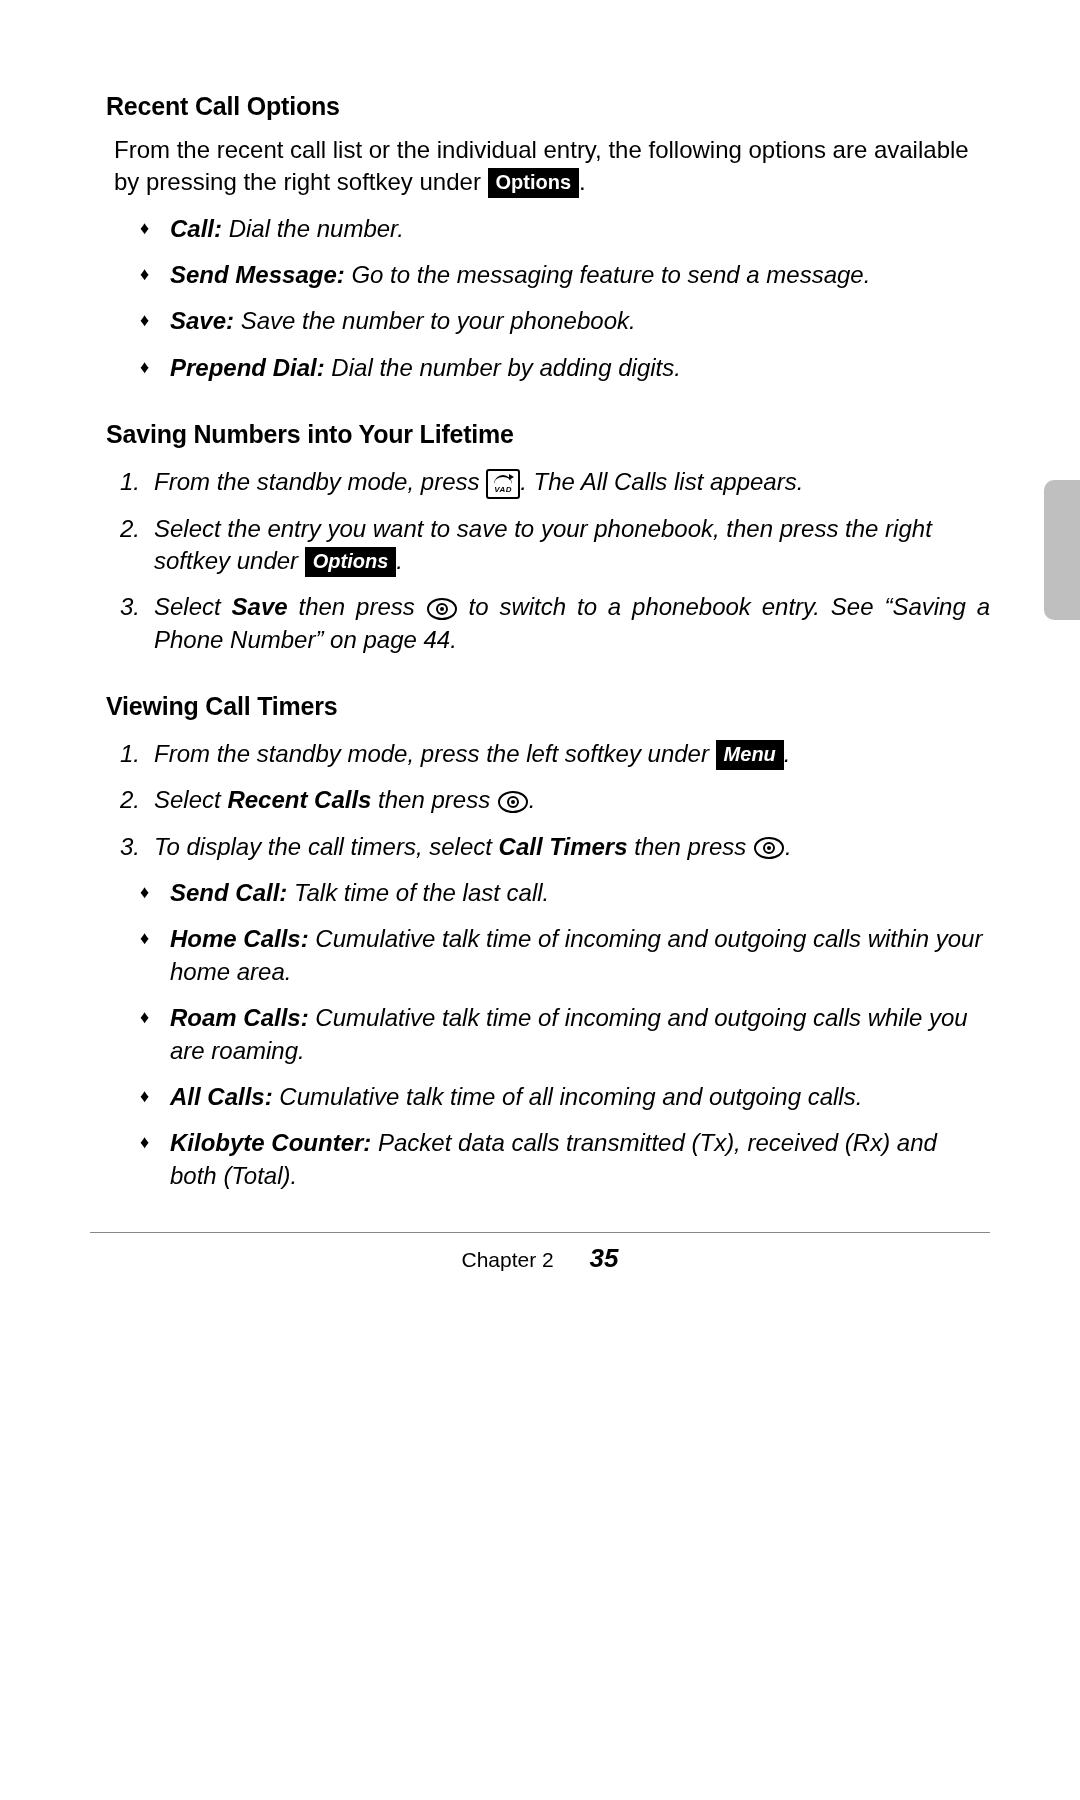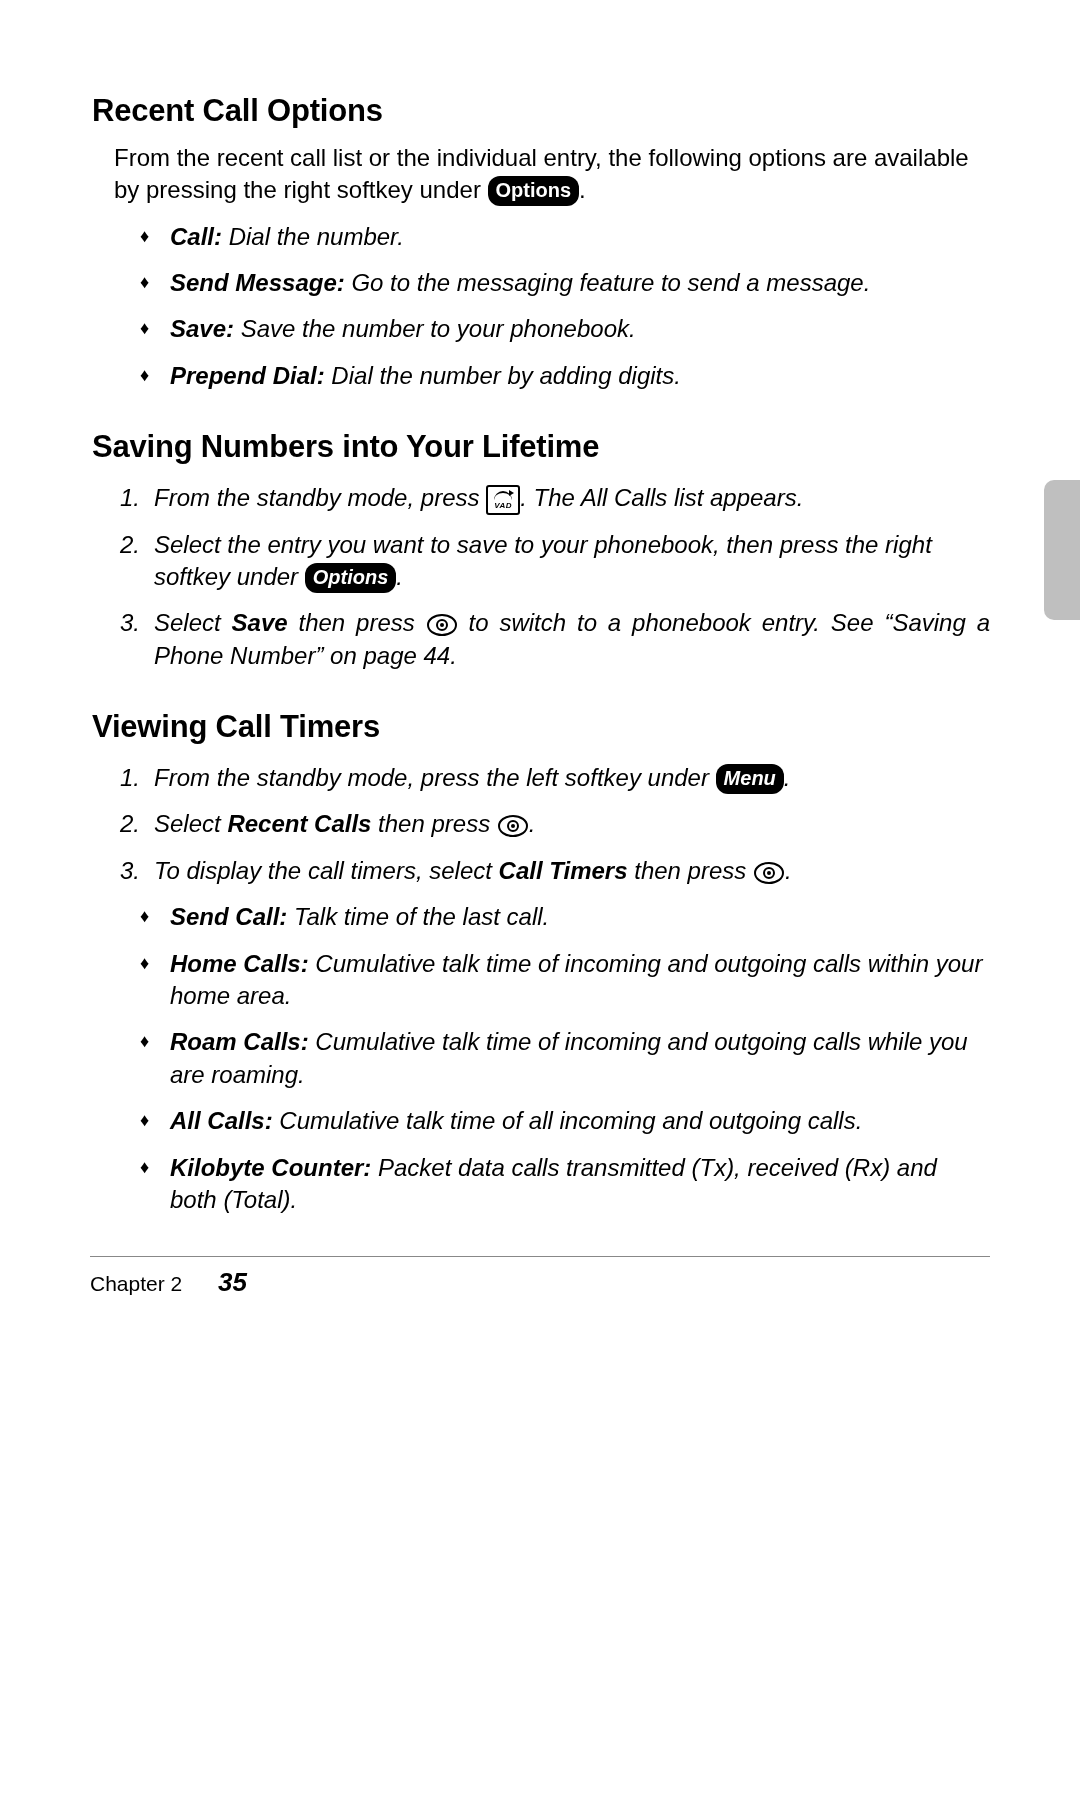--- a/index.html
+++ b/index.html
@@ -12,23 +12,23 @@
     line-height: 1.35;
   }
   .page {
     width: 1080px;
     min-height: 1800px;
     box-sizing: border-box;
     padding: 90px 90px 60px 90px;
     position: relative;
   }
   h2.section {
-    font-size: 31px;
+    font-size: 25px;
     font-weight: bold;
-    margin: 34px 0 10px 2px;
+    margin: 34px 0 10px 16px;
     letter-spacing: -0.2px;
   }
   h2.section.first { margin-top: 0; }
   .intro {
     margin: 0 0 12px 24px;
     text-align: left;
   }
   .bullets, .numbers {
     margin: 0 0 0 50px;
     padding: 0;
@@ -54,21 +54,21 @@
     position: absolute;
     left: 0;
     top: 0;
   }
   .bold { font-weight: bold; }
   .badge {
     display: inline-block;
     background: #000;
     color: #fff;
     font-weight: bold;
-    border-radius: 12px;
+    border-radius: 0;
     padding: 0 8px 2px 8px;
     font-size: 20px;
     line-height: 28px;
     vertical-align: 1px;
   }
   .keycap {
     display: inline-block;
     width: 34px;
     height: 30px;
     border: 2.5px solid #000;
@@ -115,21 +115,21 @@
     height: 140px;
     background: #bfbfbf;
     border-radius: 10px 0 0 10px;
   }
   .footer-rule {
     border: none;
     border-top: 1px solid #888;
     margin: 40px 0 8px 0;
   }
   .footer {
-    text-align: left;
+    text-align: center;
     font-size: 21px;
   }
   .footer .pg { font-weight: bold; font-style: italic; font-size: 26px; margin-left: 30px; }
   .just { text-align: justify; text-justify: inter-word; }
 </style>
 </head>
 <body>
 
 <div class="page">
   <div class="thumb-tab"></div>

